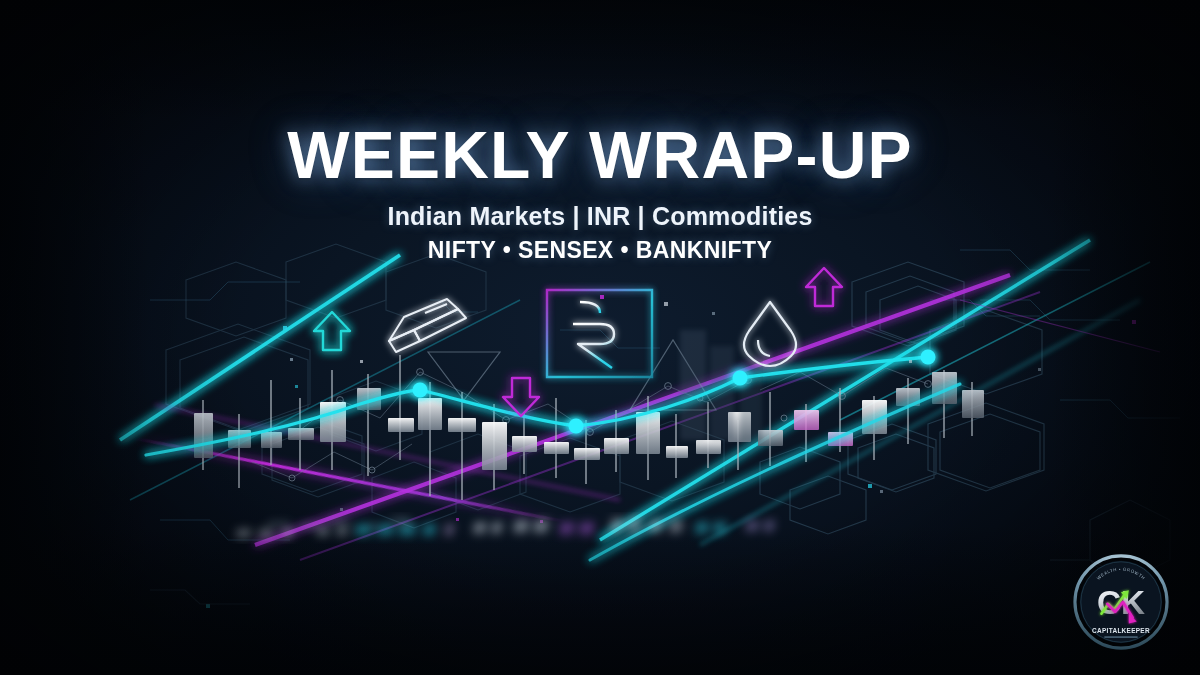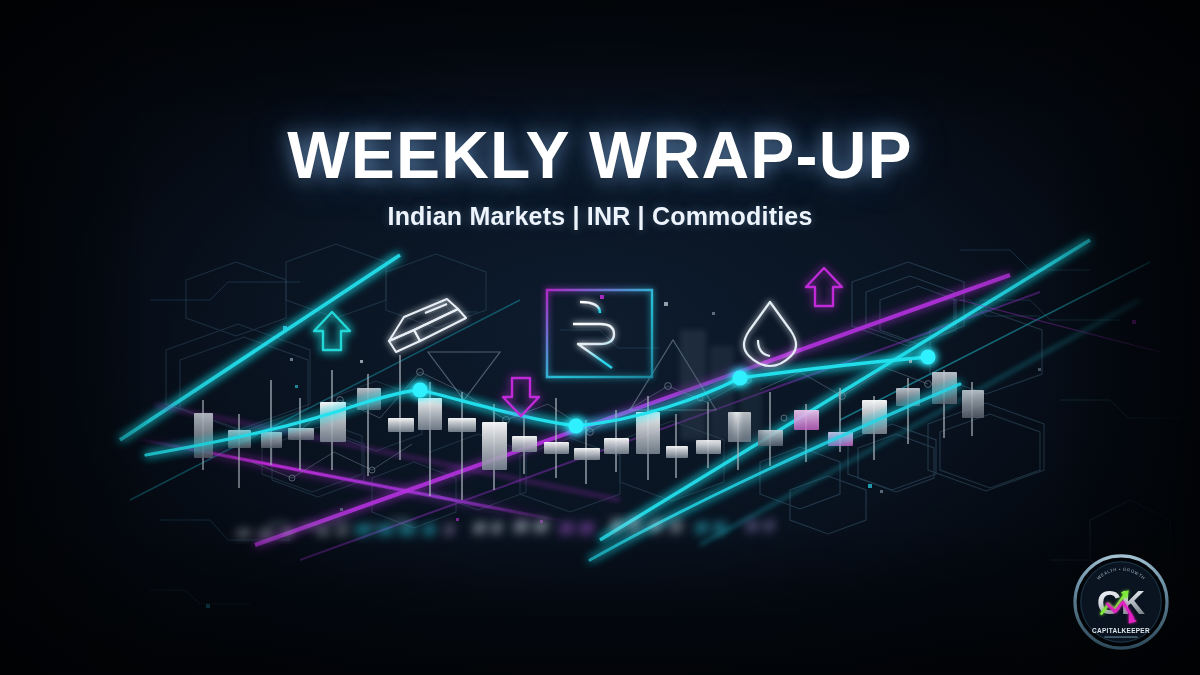--- a/index.html
+++ b/index.html
@@ -395,20 +395,21 @@
     <g stroke="#2a4255" fill="none" stroke-width="1.1" opacity=".5">
       <path d="M150,590 L185,590 L200,604 L250,604"></path>
       <path d="M1050,560 L1090,560 L1106,576 L1160,576"></path>
       <polygon points="1090,520 1130,500 1170,520 1170,560 1130,580 1090,560"></polygon>
     </g>
   </svg>
 
   <div class="headline-wrap">
     <div class="title">WEEKLY WRAP-UP</div>
     <div class="sub1">Indian Markets | INR | Commodities</div>
+    <div class="sub2">NIFTY • SENSEX • BANKNIFTY</div>
   </div>
 
   <svg class="logo" viewBox="0 0 100 100" width="98" height="98">
     <defs>
       <linearGradient id="ckSilver" x1="0" y1="0" x2="0.3" y2="1">
         <stop offset="0%" stop-color="#ffffff"></stop>
         <stop offset="45%" stop-color="#d9dee4"></stop>
         <stop offset="100%" stop-color="#7d848c"></stop>
       </linearGradient>
       <radialGradient id="ringG" cx="50%" cy="20%" r="85%">

